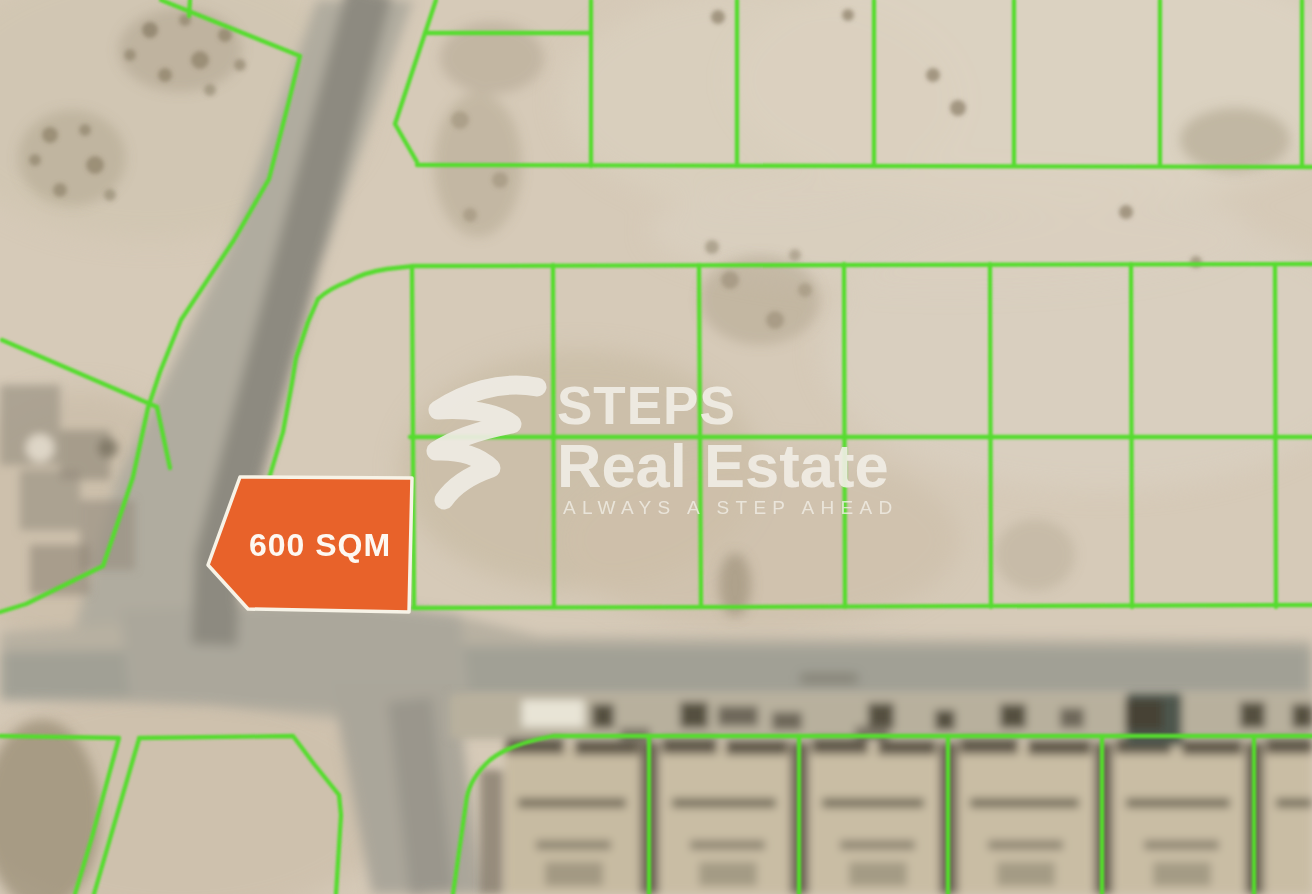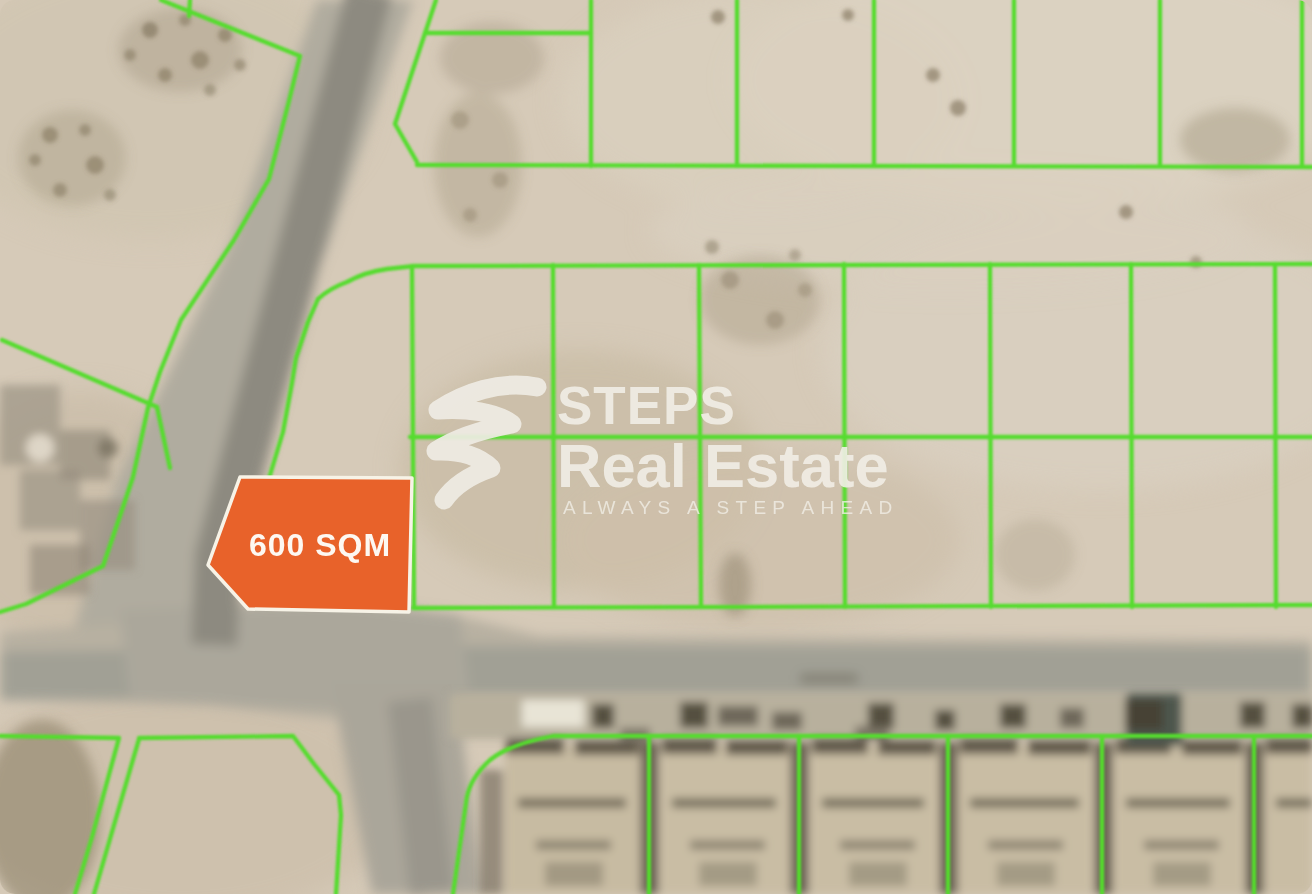--- a/index.html
+++ b/index.html
@@ -1,16 +1,16 @@
 <!DOCTYPE html>
 <html><head>
 <meta charset="utf-8">
 <style>
   html,body{margin:0;padding:0;background:#d6cab8;}
-  #map{position:relative;width:1312px;height:894px;overflow:hidden;font-family:"Liberation Sans",sans-serif;border-radius:15px;}
+  #map{position:relative;width:1312px;height:894px;overflow:hidden;font-family:"Liberation Sans",sans-serif;}
 </style>
 </head>
 <body>
 
 <div id="map">
 <svg width="1312" height="894" viewBox="0 0 1312 894">
 <defs>
   <filter id="b10" x="-30%" y="-30%" width="160%" height="160%">
           <feGaussianBlur stdDeviation="12"></feGaussianBlur>
         </filter>

